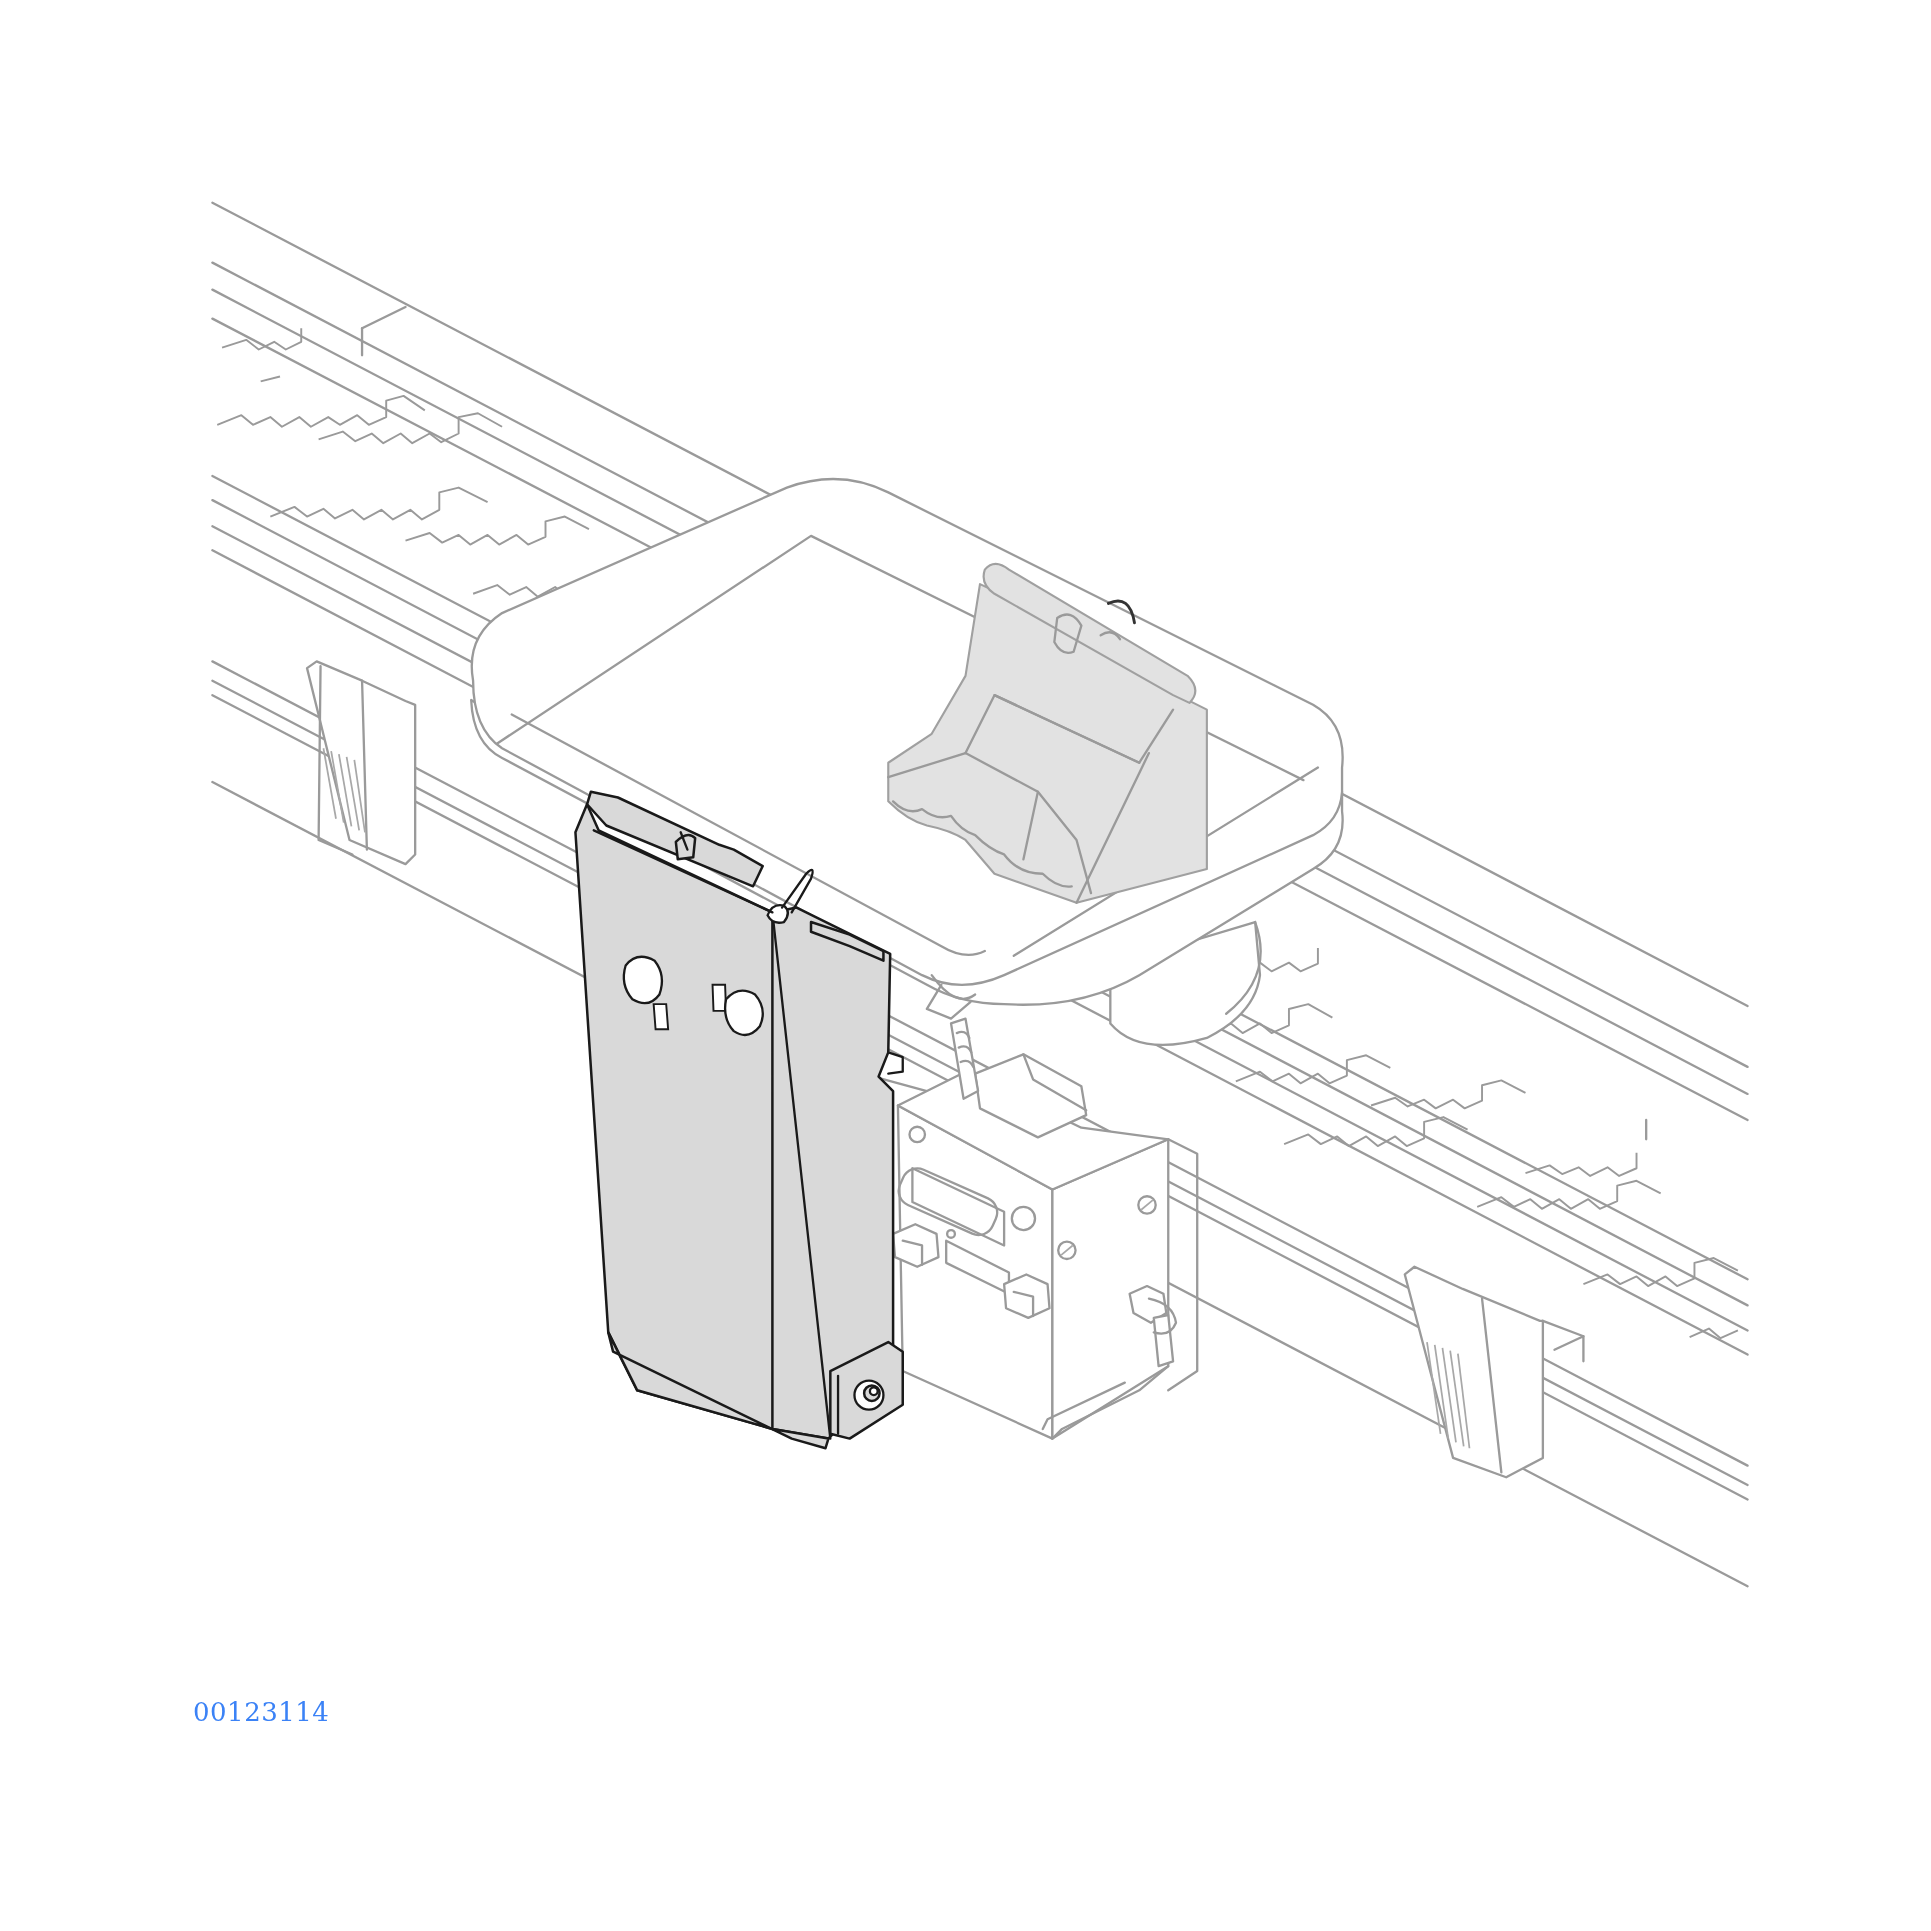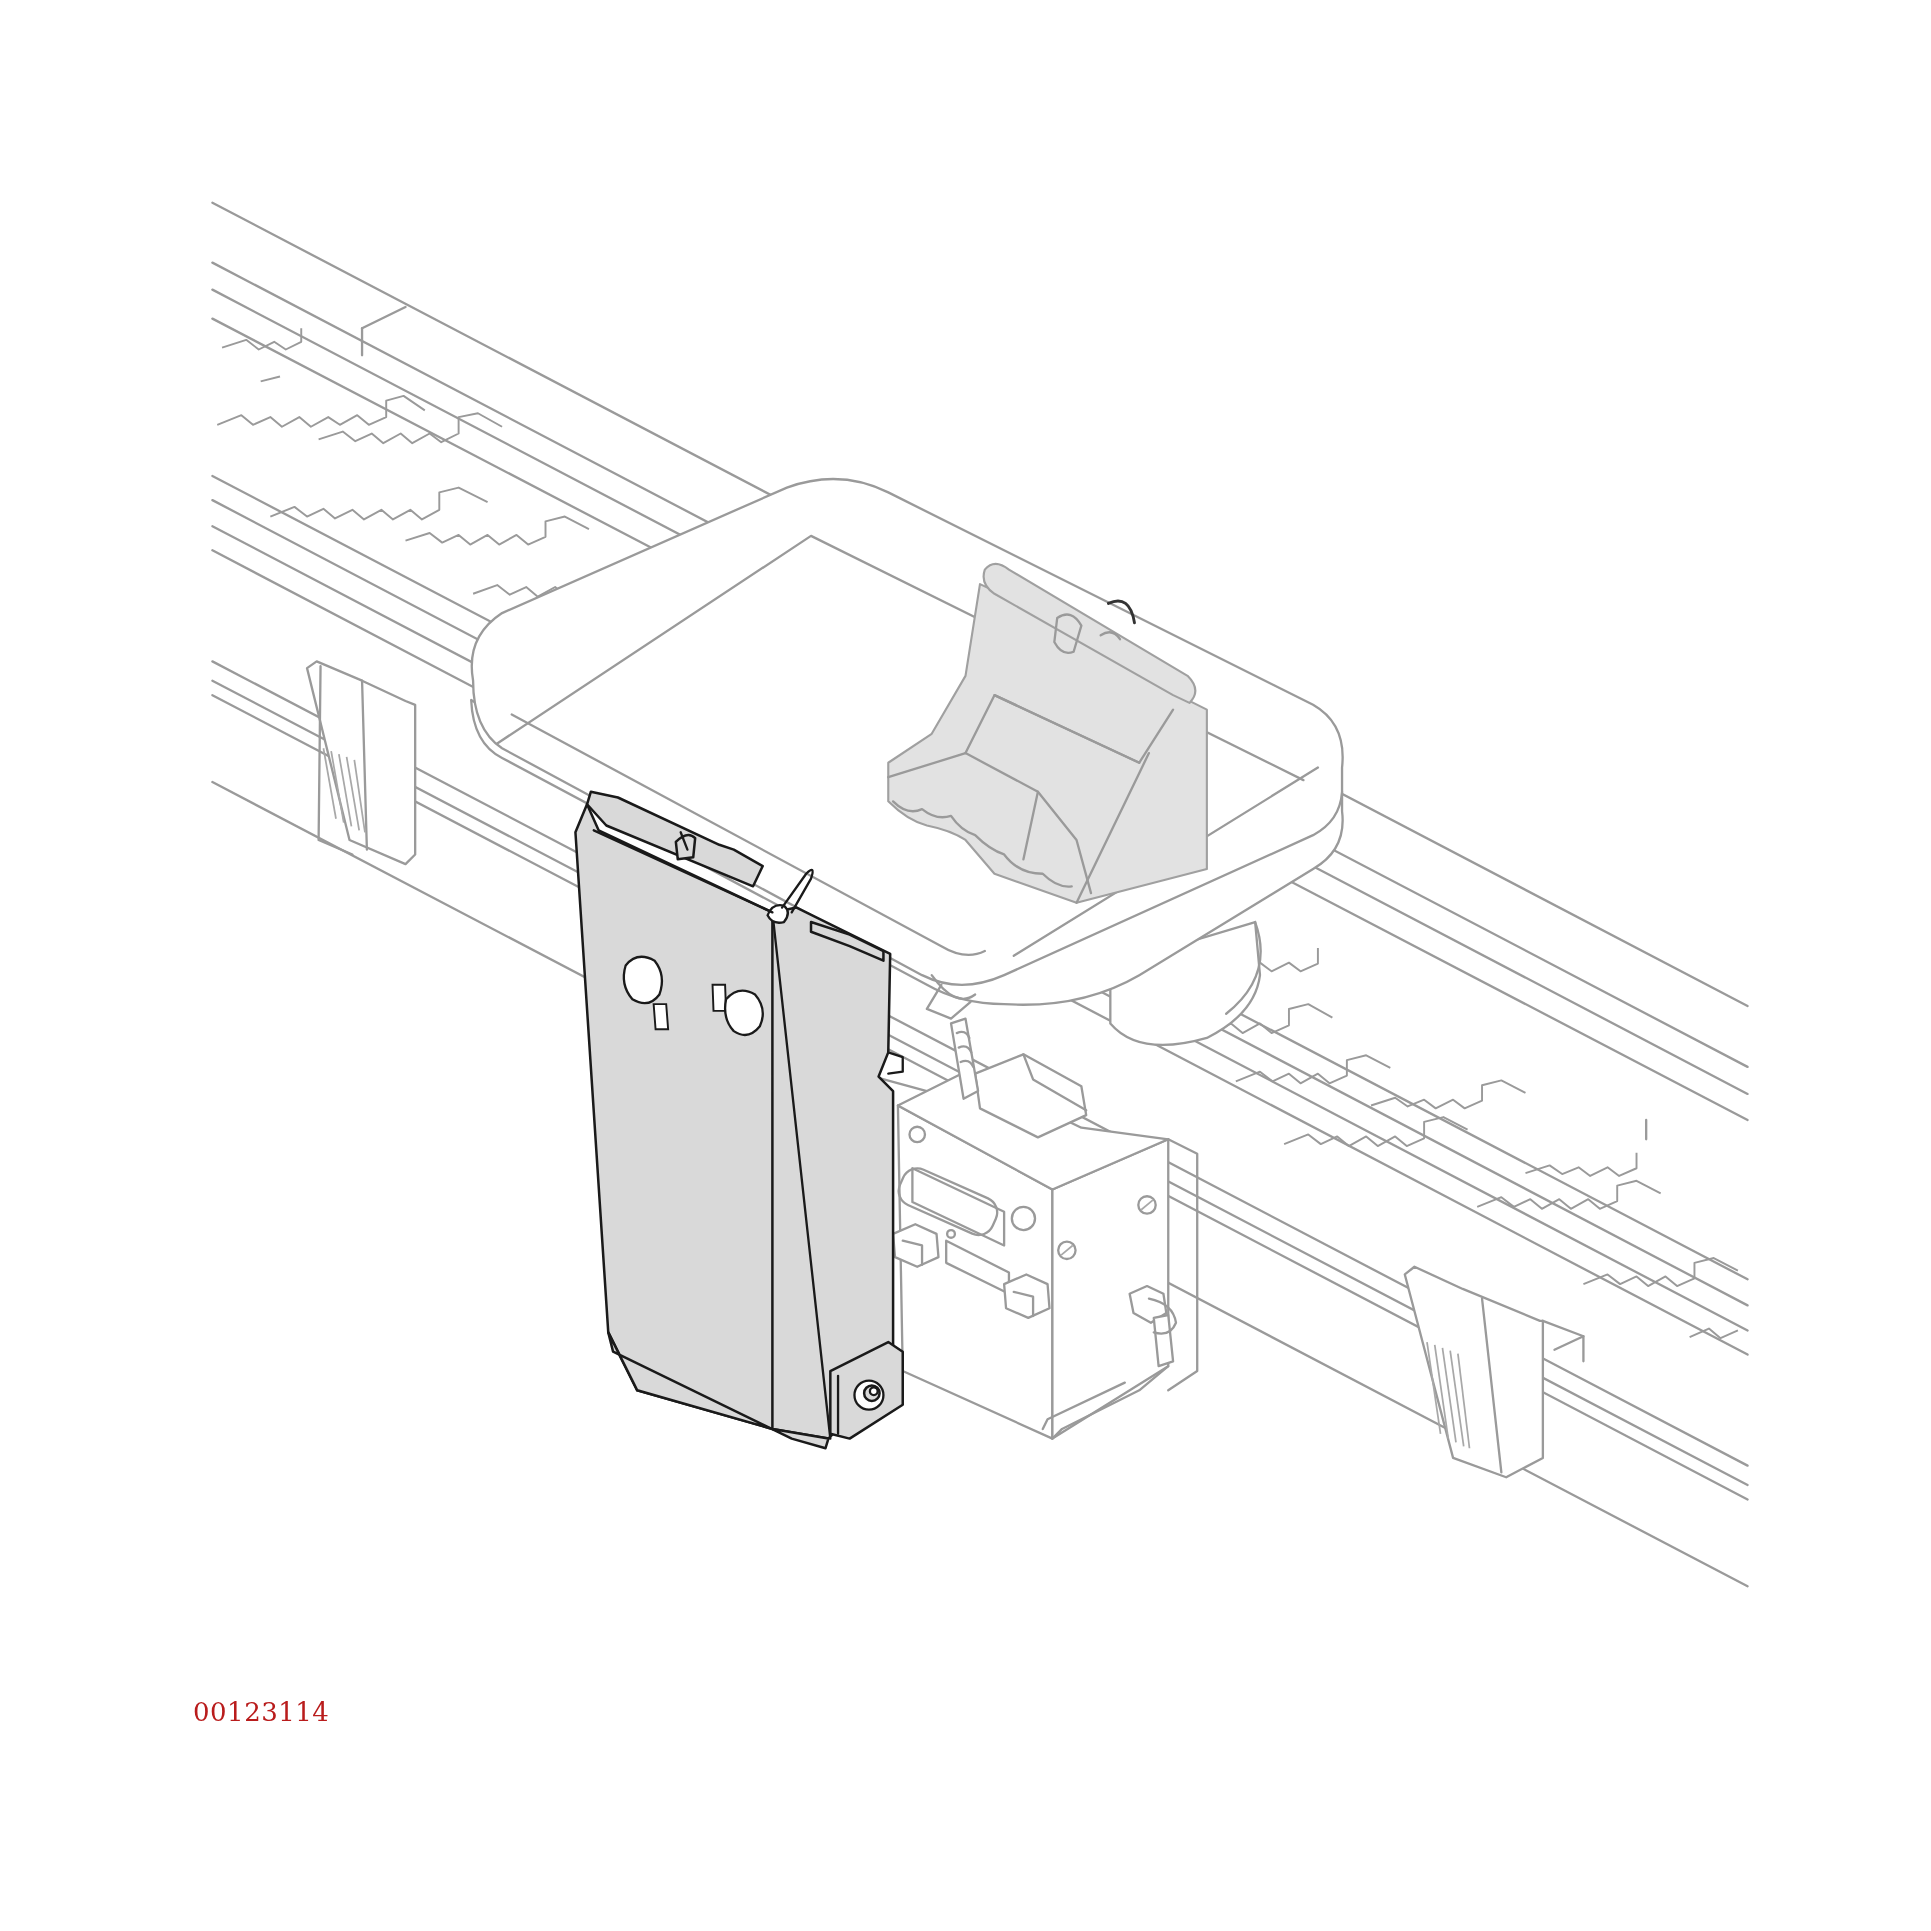--- a/index.html
+++ b/index.html
@@ -8,21 +8,21 @@
   .ln { fill: none; stroke: #9a9a9a; stroke-width: 2.4; stroke-linejoin: round; stroke-linecap: round; }
   .ln-thin { fill: none; stroke: #a8a8a8; stroke-width: 1.8; stroke-linejoin: round; }
   .fill-white { fill: #ffffff; stroke: #9a9a9a; stroke-width: 2.4; stroke-linejoin: round; }
   .fill-lightgray { fill: #e2e2e2; stroke: #a0a0a0; stroke-width: 2.2; stroke-linejoin: round; }
   .hl { fill: #d9d9d9; stroke: #1a1a1a; stroke-width: 2.6; stroke-linejoin: round; }
   .hl-ln { fill: none; stroke: #1a1a1a; stroke-width: 2.4; stroke-linejoin: round; stroke-linecap: round; }
   .hl-white { fill: #ffffff; stroke: #1a1a1a; stroke-width: 2.4; }
   .teeth { fill: none; stroke: #9a9a9a; stroke-width: 2; stroke-linejoin: round; }
   #figure-id {
     position: absolute; left: 193px; top: 1697px;
-    font-family: "DejaVu Serif", serif; font-size: 26px; color: #b91c1c; letter-spacing: 0.5px;
+    font-family: "DejaVu Serif", serif; font-size: 26px; color: #3b82f6; letter-spacing: 0.5px;
   }
 </style>
 </head>
 <body>
 
 <svg id="diagram" viewBox="0 0 2000 2000" xmlns="http://www.w3.org/2000/svg">
 
   <g>
 
     <path class="ln" d="M220 210 L1810 1042"></path>

